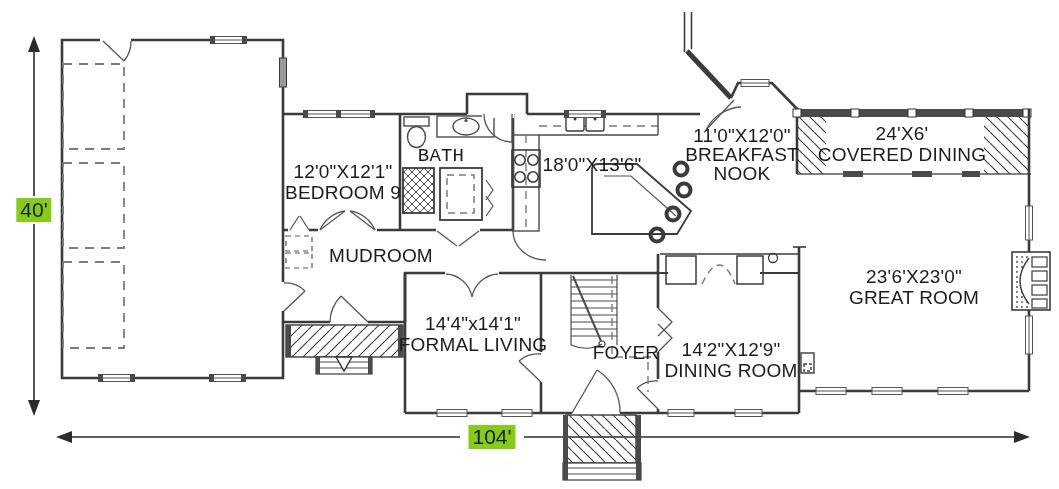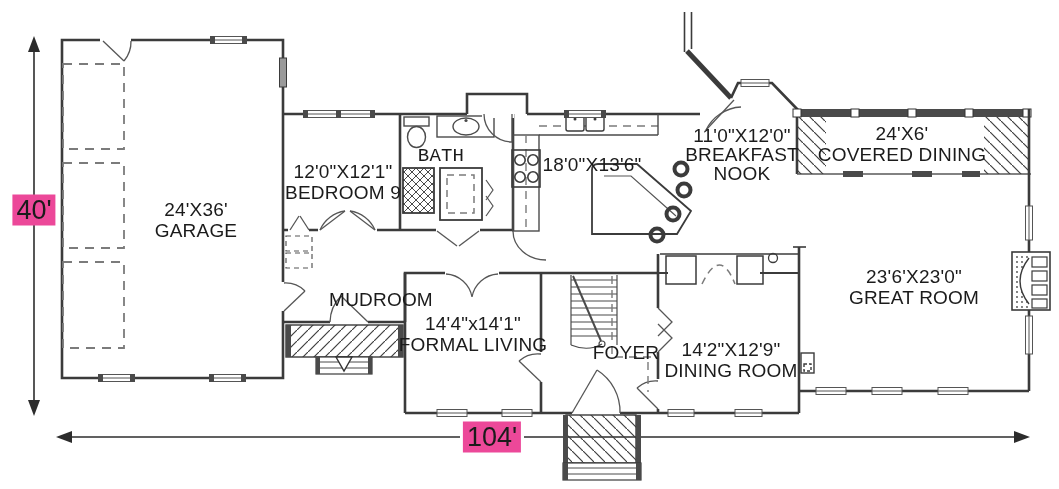--- a/index.html
+++ b/index.html
@@ -3,22 +3,22 @@
 <meta charset="utf-8">
 <style>
   html,body{margin:0;padding:0;background:#fff;}
   #plan{position:relative;width:1059px;height:489px;background:#fff;overflow:hidden;
         font-family:"Liberation Sans", sans-serif;}
   #plan svg{position:absolute;left:0;top:0;}
   .lbl{position:absolute;transform:translateX(-50%);text-align:center;
        font-size:19px;line-height:21px;color:#1b1b1b;white-space:nowrap;letter-spacing:.2px;}
   .lbl span{display:block;}
   .lbl.small3 span{line-height:19px;}
-  .dim{position:absolute;transform:translate(-50%,-50%);font-size:27px;color:#1b1b1b;
-       background:#ec4899;padding:0 4px;white-space:nowrap;}
+  .dim{position:absolute;transform:translate(-50%,-50%);font-size:21px;color:#1b1b1b;
+       background:#84cc16;padding:0 4px;white-space:nowrap;}
 </style>
 </head>
 <body>
 
 <div id="plan">
 
 <svg width="1059" height="489" viewBox="0 0 1059 489">
   <defs>
     <pattern id="hatchBack" width="11" height="11" patternUnits="userSpaceOnUse">
       <path d="M-2,-2 L13,13" stroke="#3e3e3e" stroke-width="1.2"></path>
@@ -334,35 +334,31 @@
     <rect x="563" y="415" width="5" height="48" fill="#4a4a4a"></rect>
     <rect x="636" y="415" width="5" height="48" fill="#4a4a4a"></rect>
     <rect x="563" y="463" width="78" height="17" fill="#fff" stroke="#3b3b3b" stroke-width="1.2"></rect>
     <line x1="563" y1="468" x2="641" y2="468" stroke="#4a4a4a" stroke-width="1"></line>
     <line x1="563" y1="474" x2="641" y2="474" stroke="#4a4a4a" stroke-width="1"></line>
     <rect x="563" y="463" width="5" height="17" fill="#4a4a4a"></rect>
     <rect x="636" y="463" width="5" height="17" fill="#4a4a4a"></rect>
   </g>
 </svg>
 
-  <div class="lbl" style="left:196px;top:199px;">
-    <span>24'X36'</span>
-    <span>GARAGE</span>
-  </div>
 
   <div class="lbl" style="left:343px;top:161px;">
     <span>12'0"X12'1"</span>
     <span>BEDROOM 9</span>
   </div>
 
   <div class="lbl" style="left:441px;top:146px;font-family:Liberation Mono, monospace;">
     <span>BATH</span>
   </div>
 
-  <div class="lbl" style="left:381px;top:245px;margin-top:44px;">
+  <div class="lbl" style="left:381px;top:245px;">
     <span>MUDROOM</span>
   </div>
 
   <div class="lbl" style="left:592px;top:154px;">
     <span>18'0"X13'6"</span>
   </div>
 
   <div class="lbl small3" style="left:742px;top:126px;">
     <span>11'0"X12'0"</span>
     <span>BREAKFAST</span>

